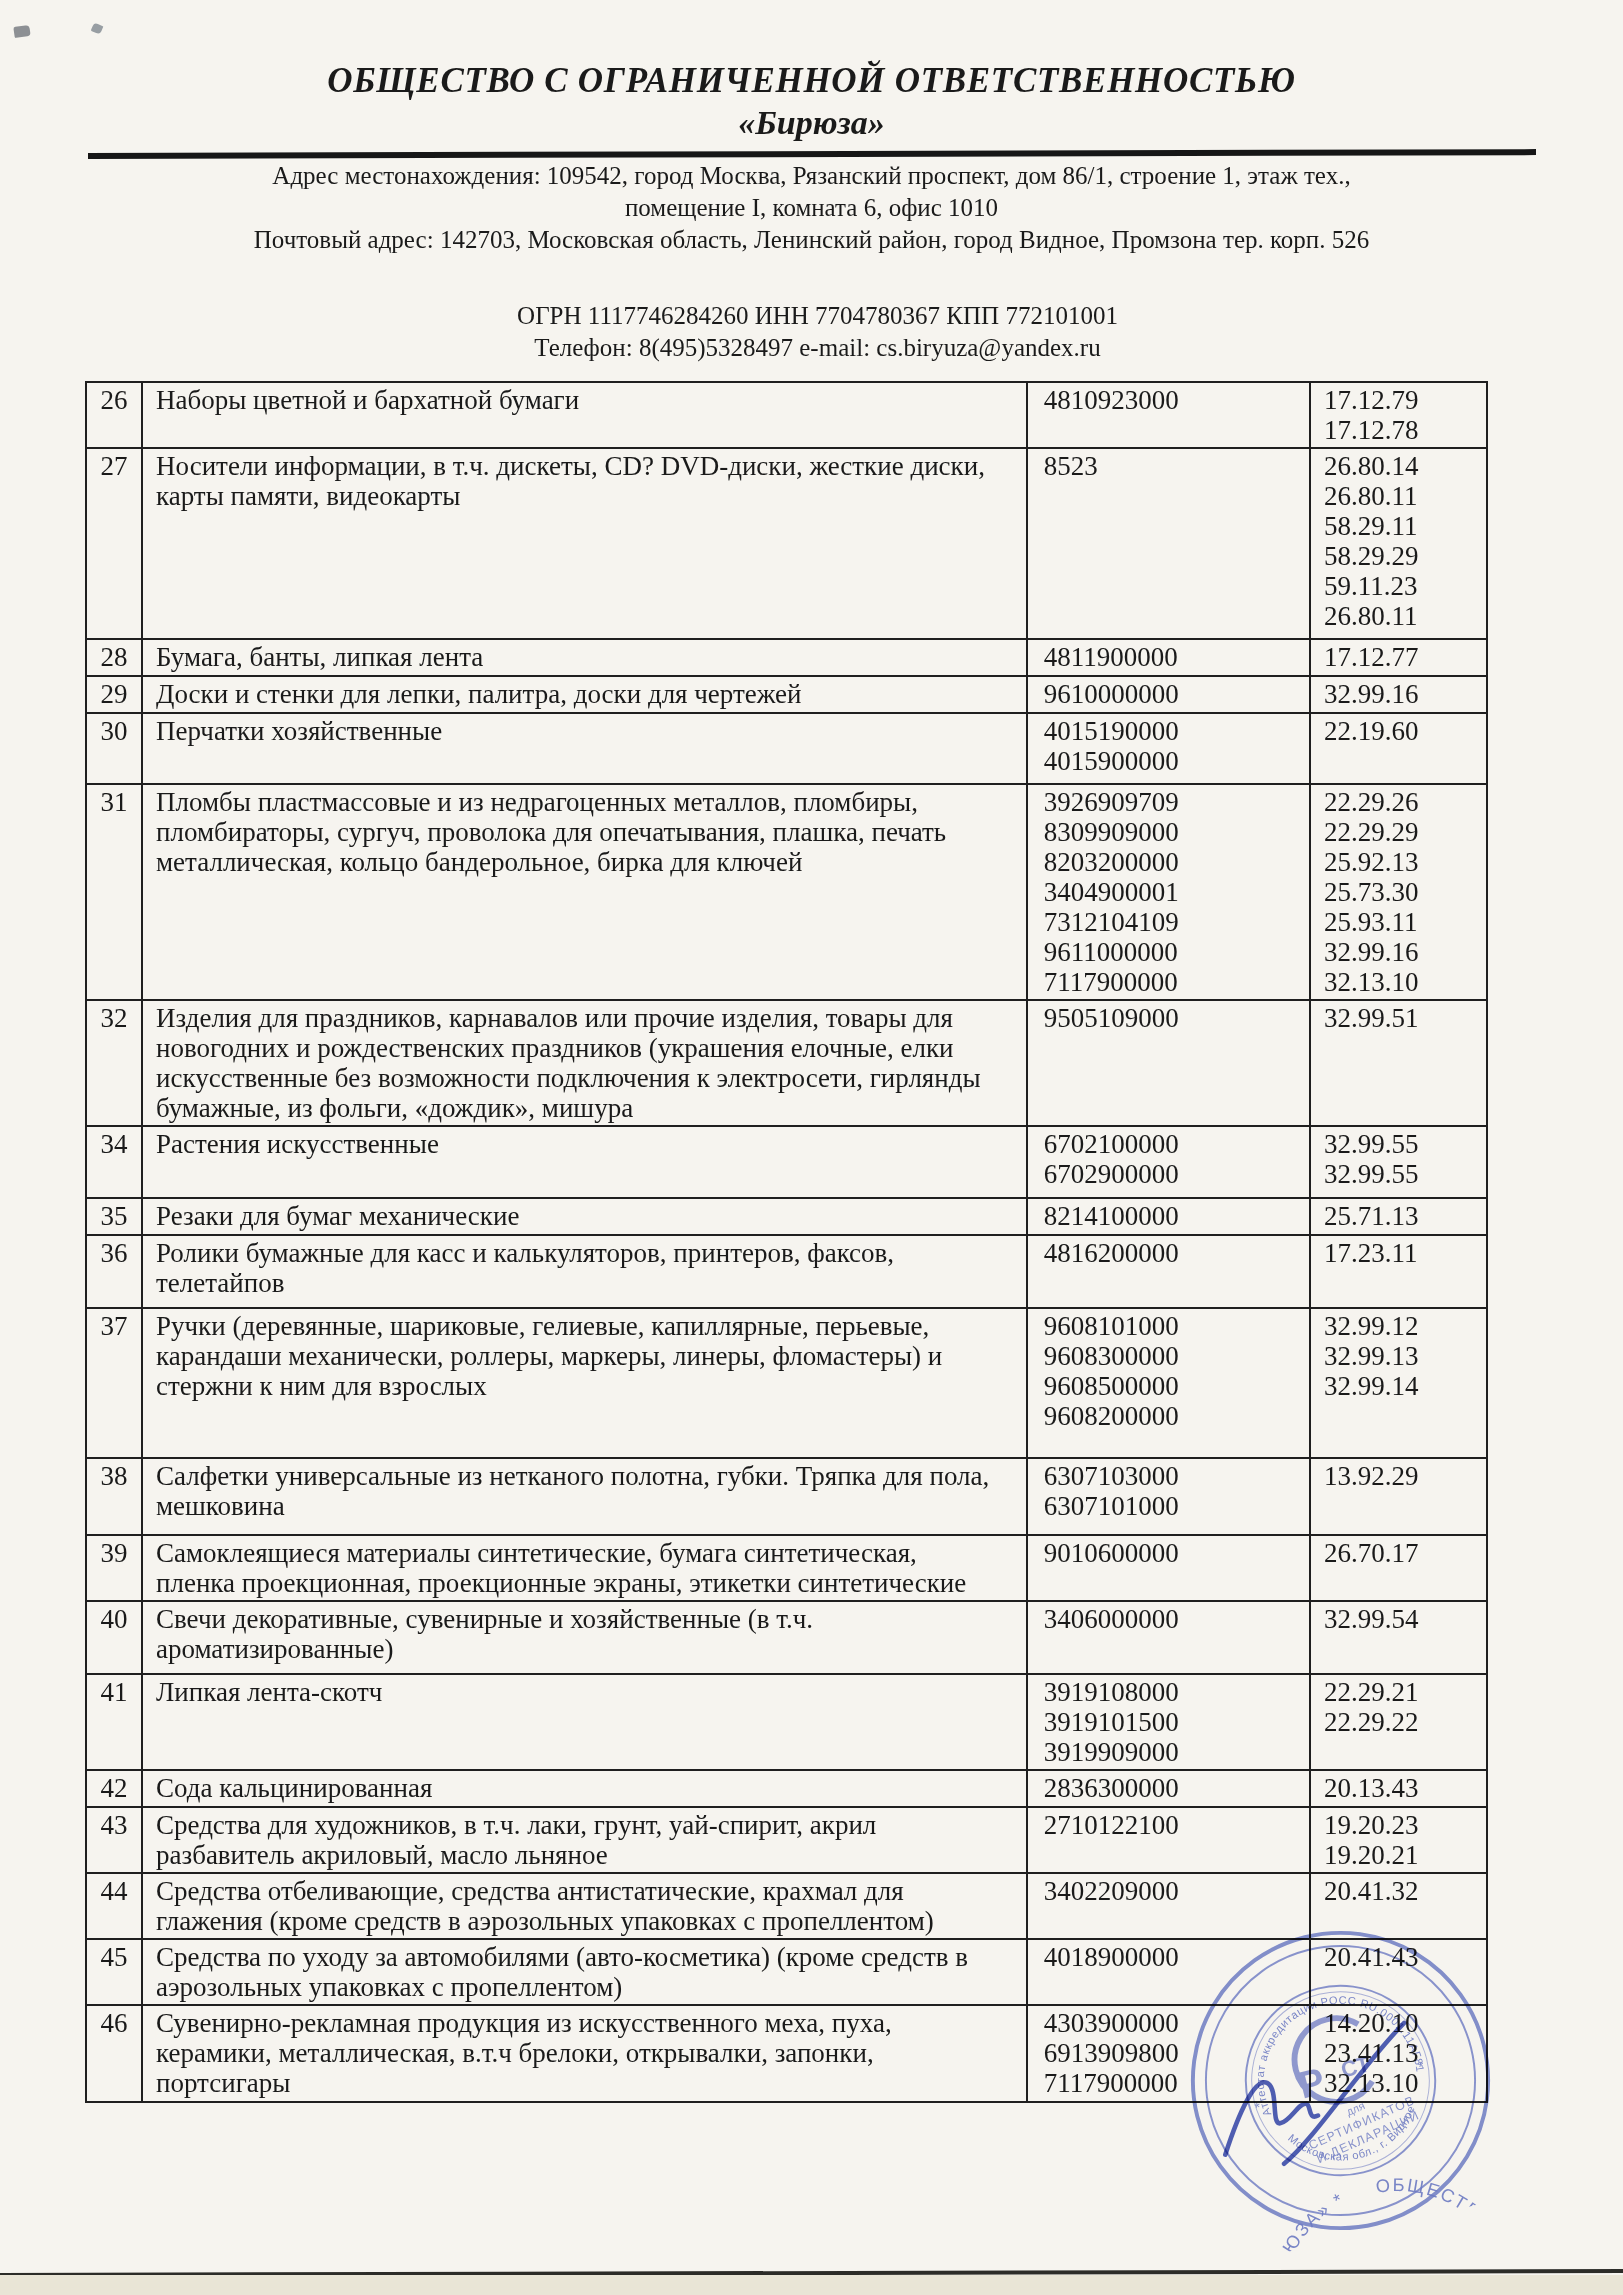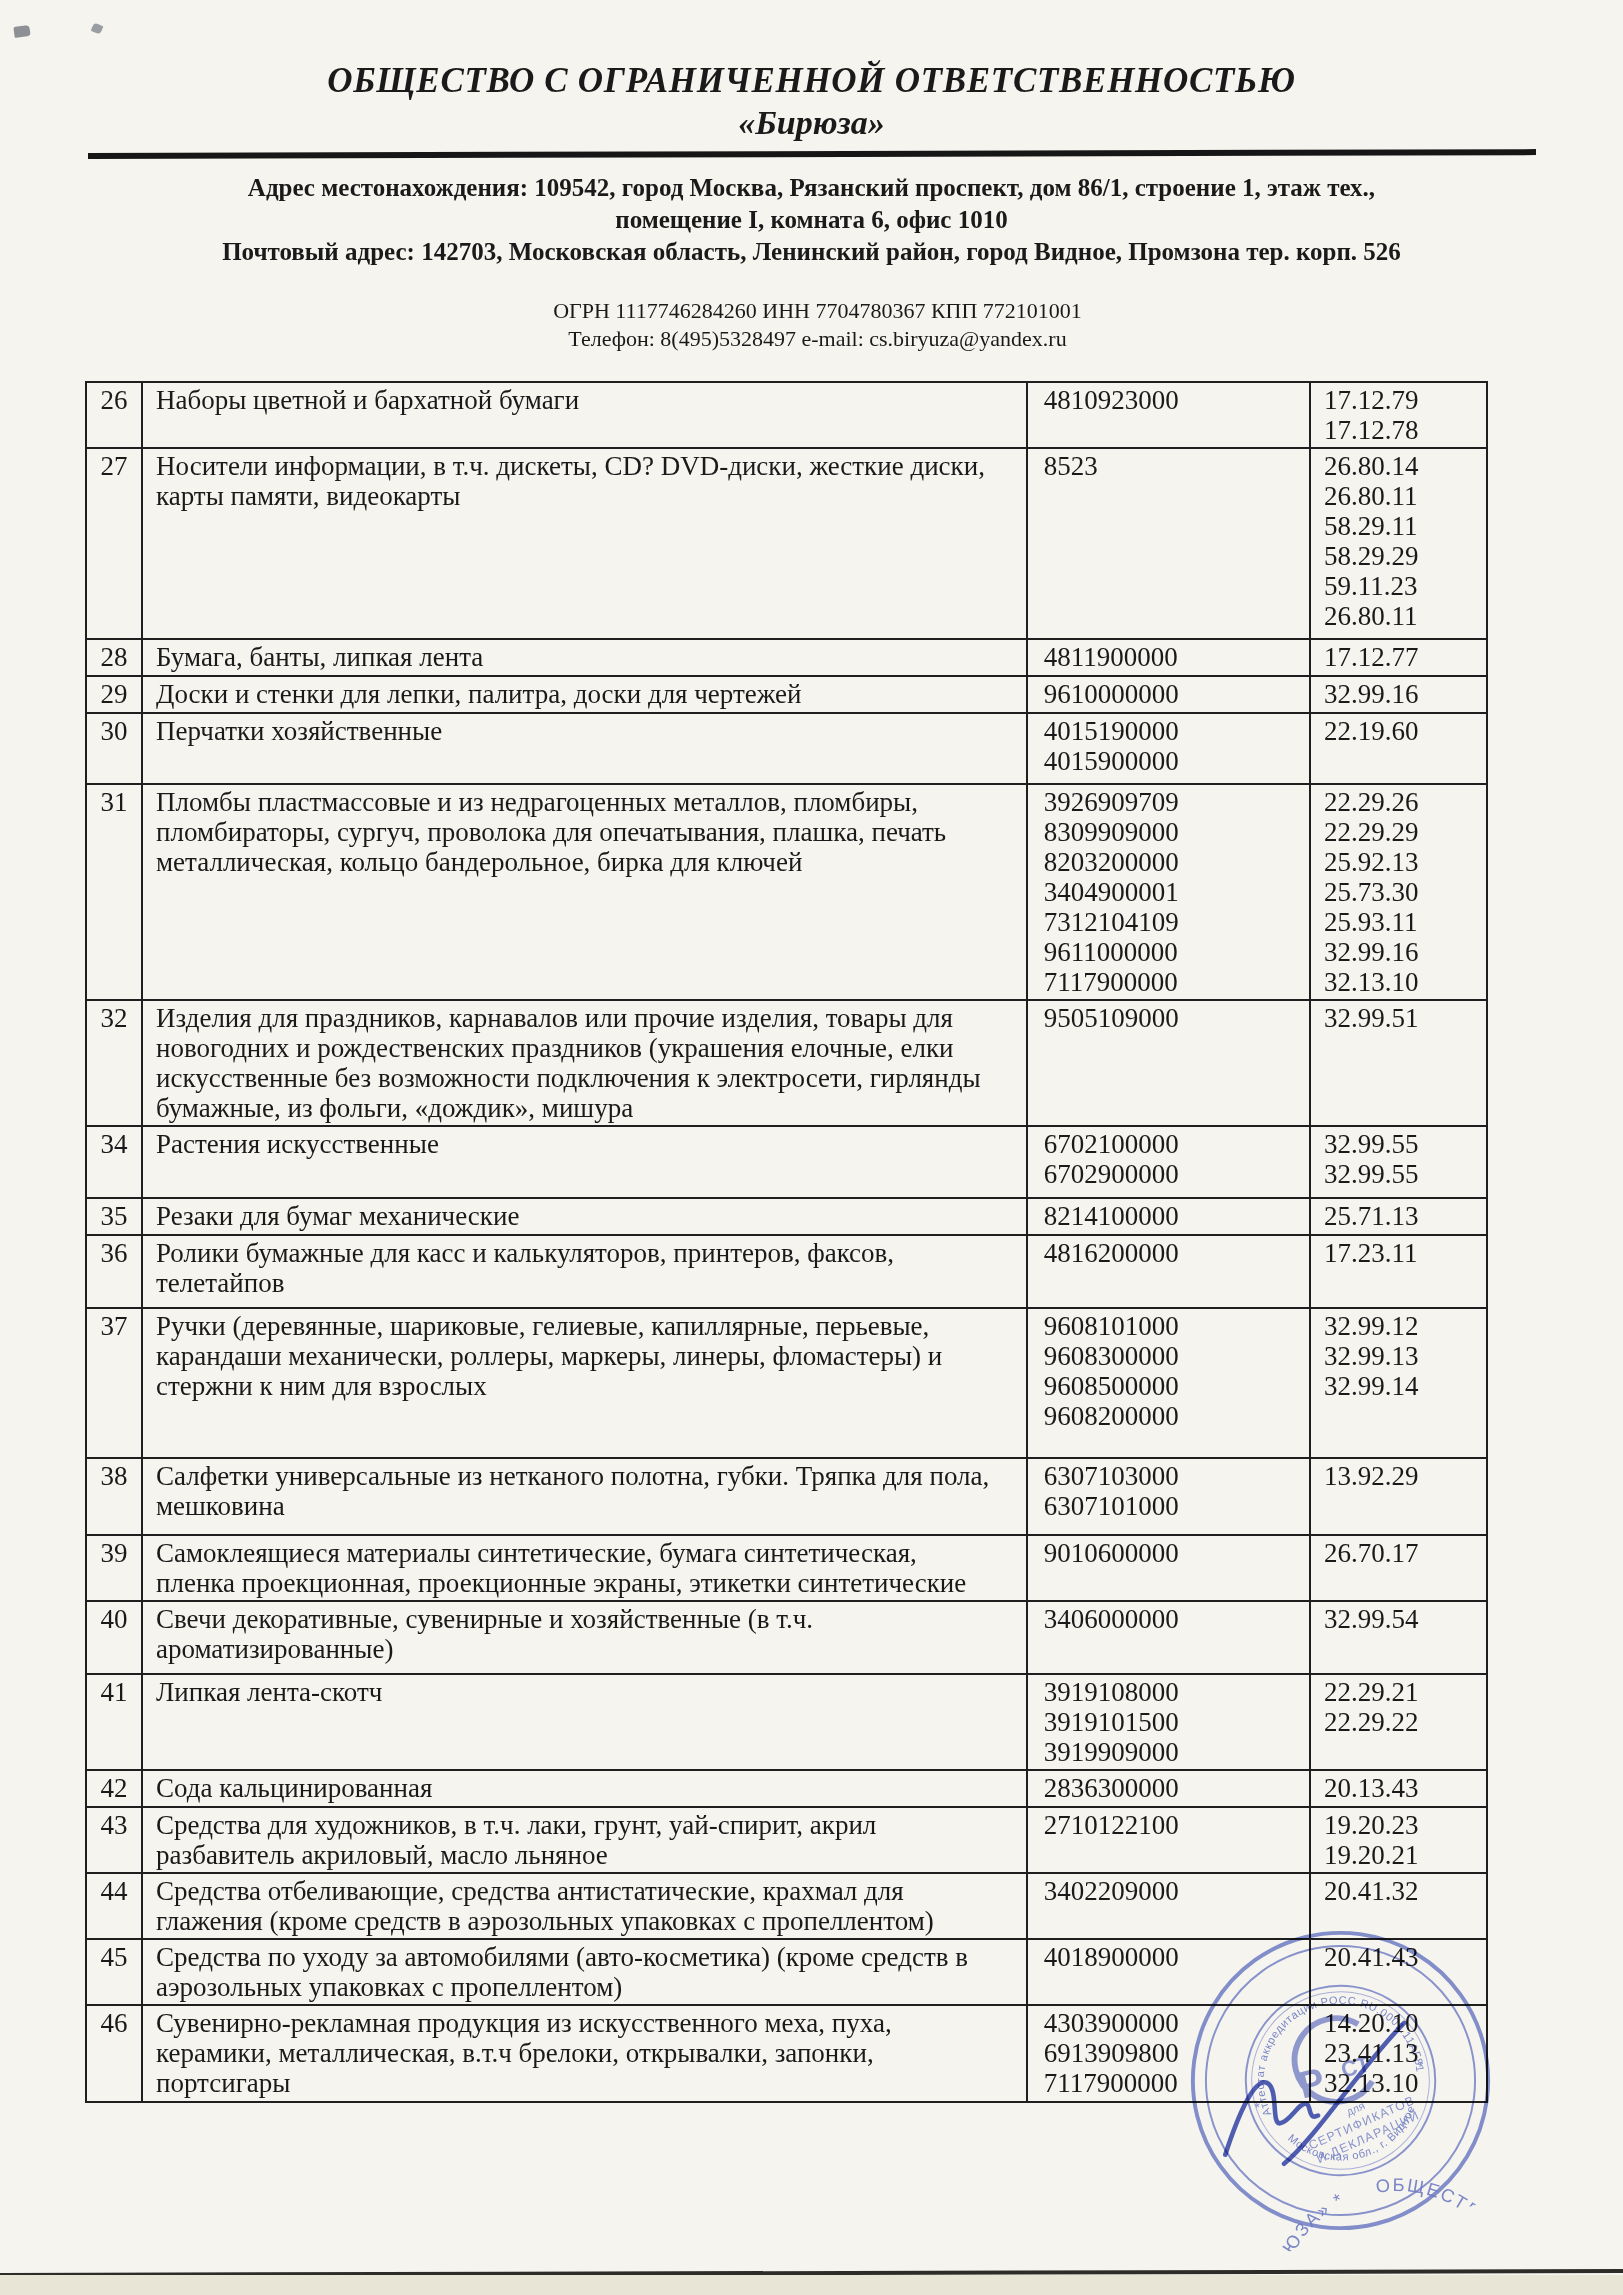--- a/index.html
+++ b/index.html
@@ -13,22 +13,22 @@
   }
   
   .blob1{position:absolute;left:14.4px;top:26px;width:15.7px;height:11px;background:#8d9094;border-radius:2px 3.9px 3.3px 1.3px;transform:rotate(-8deg);}
   .blob2{position:absolute;left:92px;top:23.6px;width:9.8px;height:9.2px;background:#989ea3;border-radius:3.9px 0.7px 3.9px 1.3px;transform:rotate(24deg);}
 
   
   .header{position:absolute;top:63px;left:0;width:100%;text-align:center;}
   .title-main{font-size:35px;font-weight:bold;font-style:italic;letter-spacing:0.7px;line-height:1.05;}
   .title-name{font-size:34px;font-weight:bold;font-style:italic;margin-top:6.5px;line-height:1.0;}
   .divider{height:5.9px;background:#161616;width:1448px;margin:10.5px auto 0 auto;transform:rotate(-0.15deg);}
-  .addr{margin-top:15px;font-size:25px;line-height:1.28;font-weight:bold;}
-  .reg{margin-top:29px;font-size:22px;line-height:1.3;padding-left:12px;}
+  .addr{margin-top:3px;font-size:25px;line-height:1.28;}
+  .reg{margin-top:44px;font-size:25px;line-height:1.3;padding-left:12px;}
 
   
   .tablewrap{position:absolute;top:381px;left:85px;width:1400px;}
   table.products{border-collapse:collapse;width:1400px;table-layout:fixed;font-size:27px;}
   table.products,table.products td{border:2px solid #1f1f1f;}
   table.products td{border-top-width:2.6px;border-bottom-width:2.6px;vertical-align:top;}
   td.c-num{text-align:center;padding:2px 1.3px;}
   td.c-desc{padding:2px 16px 2px 13px;line-height:30px;}
   td.c-code{padding:2px 3.9px 2px 15.7px;line-height:30px;}
   td.c-okpd{padding:2px 2.6px 2px 13px;line-height:30px;}

